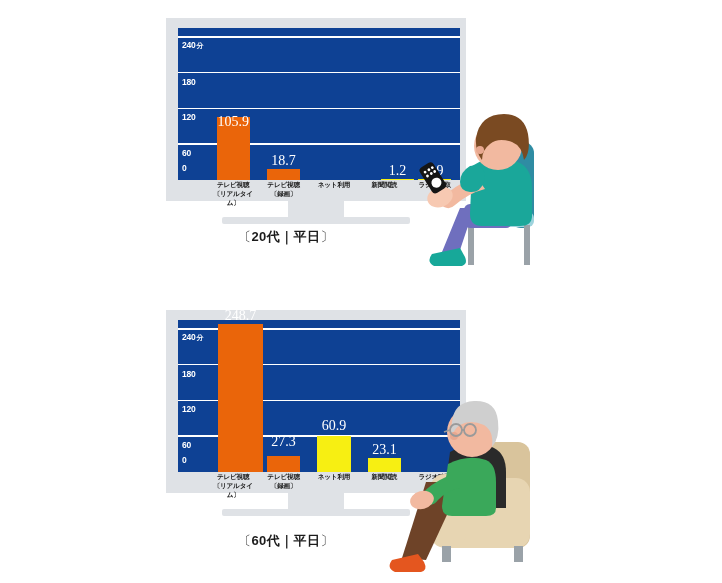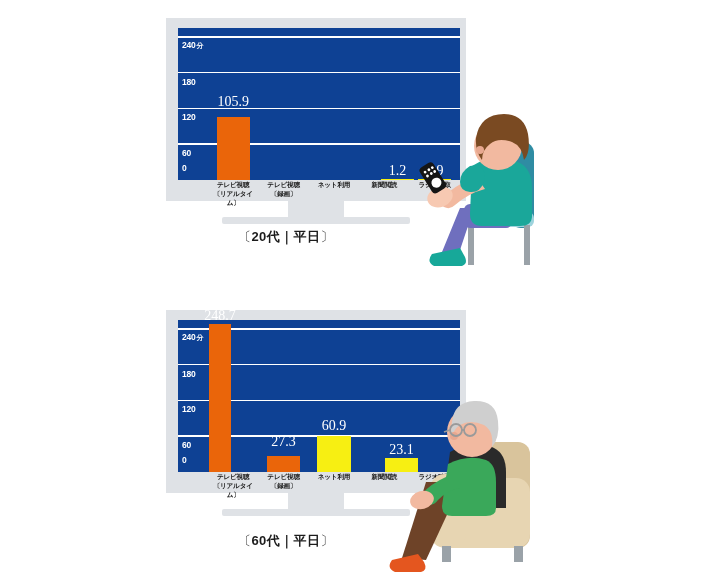--- a/index.html
+++ b/index.html
@@ -162,21 +162,25 @@
       <div class="ytick" style="top: 125.235px;">60</div>
       <div class="gridline" style="top: 79.6706px;"></div>
       <div class="ytick" style="top: 89.4706px;">120</div>
       <div class="gridline" style="top: 43.9059px;"></div>
       <div class="ytick" style="top: 53.7059px;">180</div>
       <div class="gridline" style="top: 8.14118px;"></div>
       <div class="ytick" style="top: 16.9412px;">240<span class="unit">分</span></div>
       <div class="bars">
         <div class="barcol" style="left: 8.568px; width: 33.264px;">
           <div class="bar" style="height: 63.1247px; background: rgb(234, 101, 10);"></div>
-          <div class="barval" style="bottom: 71px;">105.9</div>
+          <div class="barval" style="bottom: 51px;">105.9</div>
+        </div>
+        <div class="barcol" style="left: 58.968px; width: 33.264px;">
+          <div class="bar" style="height: 11.1467px; background: rgb(234, 101, 10);"></div>
+          <div class="barval" style="bottom: 12.1467px;">18.7</div>
         </div>
         <div class="barcol" style="left: 159.768px; width: 33.264px; margin-left: 13px;">
           <div class="bar" style="height: 0.715294px; background: rgb(247, 239, 18);"></div>
           <div class="barval" style="bottom: 1.71529px;">1.2</div>
         </div>
         <div class="barcol" style="left: 210.168px; width: 33.264px;">
           <div class="bar" style="height: 0.536471px; background: rgb(247, 239, 18);"></div>
           <div class="barval" style="bottom: 1.53647px;">0.9</div>
         </div>
       </div>
@@ -261,33 +265,33 @@
       <div class="ytick" style="top: 140px;">0</div>
       <div class="gridline" style="top: 115.435px;"></div>
       <div class="ytick" style="top: 125.235px;">60</div>
       <div class="gridline" style="top: 79.6706px;"></div>
       <div class="ytick" style="top: 89.4706px;">120</div>
       <div class="gridline" style="top: 43.9059px;"></div>
       <div class="ytick" style="top: 53.7059px;">180</div>
       <div class="gridline" style="top: 8.14118px;"></div>
       <div class="ytick" style="top: 16.9412px;">240<span class="unit">分</span></div>
       <div class="bars">
-        <div class="barcol" style="left: 1px; width: 22px;">
+        <div class="barcol" style="left: 10px; width: 45px;">
           <div class="bar" style="height: 148.245px; background: rgb(234, 101, 10);"></div>
           <div class="barval" style="bottom: 149.245px;">248.7</div>
         </div>
         <div class="barcol" style="left: 58.968px; width: 33.264px;">
           <div class="bar" style="height: 16.2729px; background: rgb(234, 101, 10);"></div>
           <div class="barval" style="bottom: 23px;">27.3</div>
         </div>
         <div class="barcol" style="left: 109.368px; width: 33.264px;">
           <div class="bar" style="height: 36.3012px; background: rgb(247, 239, 18);"></div>
           <div class="barval" style="bottom: 39px;">60.9</div>
         </div>
-        <div class="barcol" style="left: 159.768px; width: 33.264px; margin-left: 17px;">
+        <div class="barcol" style="left: 159.768px; width: 33.264px;">
           <div class="bar" style="height: 13.7694px; background: rgb(247, 239, 18);"></div>
           <div class="barval" style="bottom: 14.7694px;">23.1</div>
         </div>
       </div>
     </div>
 
   <div class="catstrip" id="cats-60">
       <div class="catlabel" style="left: 30px; width: 50.4px;">
         <div>テレビ視聴</div>
         <div>〔リアルタイム〕</div>

